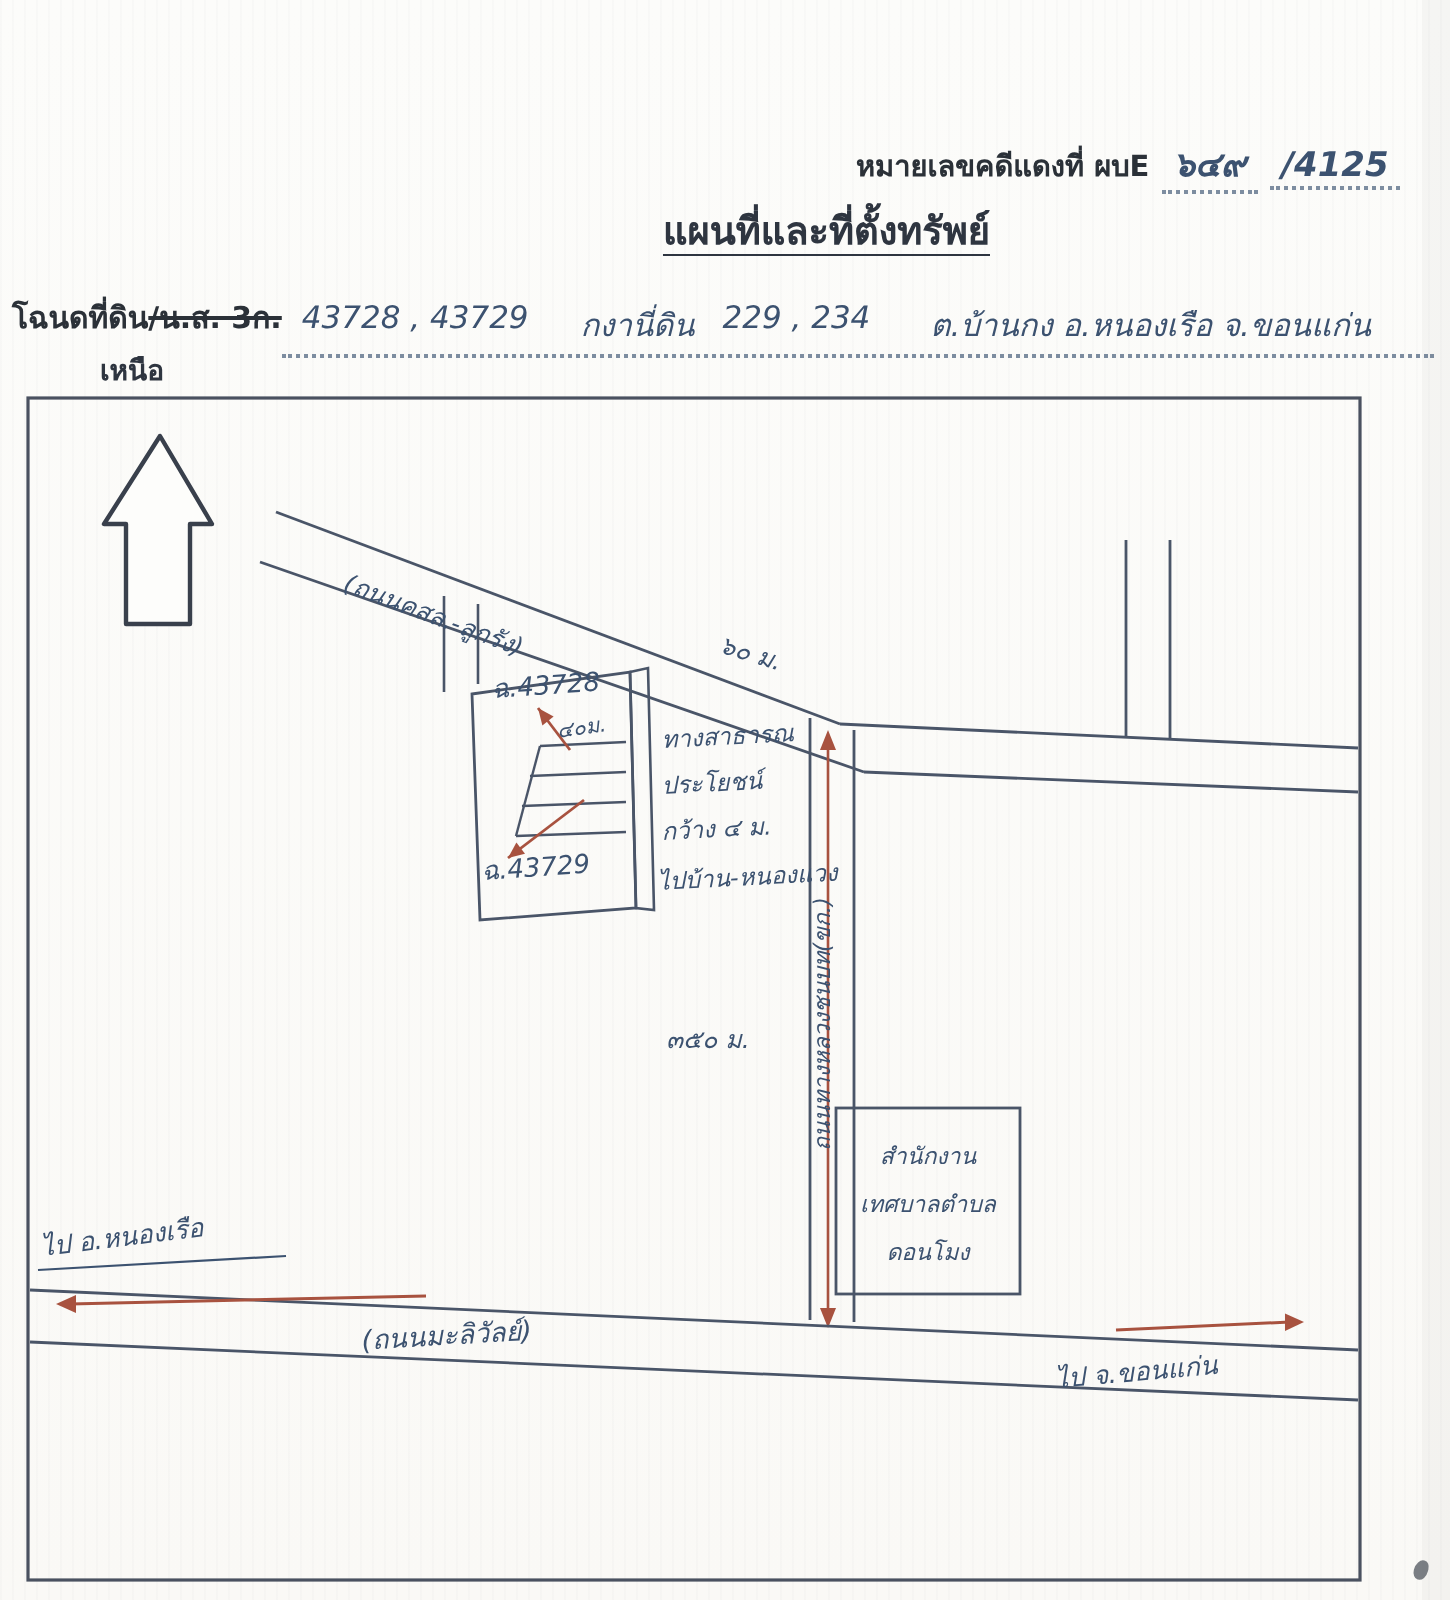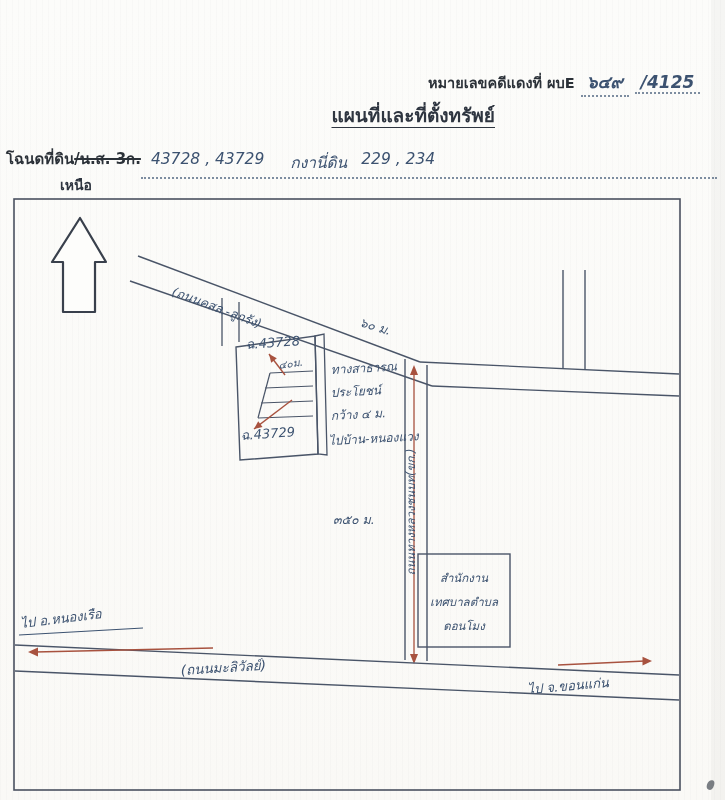--- a/index.html
+++ b/index.html
@@ -31,21 +31,21 @@
     display:flex;align-items:baseline;font-size:15px;white-space:nowrap;margin-top:13px;
   }
   .strike{text-decoration:line-through;text-decoration-thickness:1.5px;text-align:right;}
   .deed-fill{
     flex:1;display:flex;align-items:flex-start;
     border-bottom:2px dotted #7d8da0;padding:0 4px 2px 10px;
     font-size:15.5px;min-width:0;
   }
   .deed-fill .gap1{width:26px;} .deed-fill .gap2{width:14px;} .deed-fill .gap3{width:30px;}
   .north-label{
-    position:absolute;left:48px;top:174px;width:56px;text-align:center;
+    position:absolute;left:38px;top:174px;width:56px;text-align:center;
     font-size:14px;font-weight:bold;
   }
   svg text{font-family:"DejaVu Sans",sans-serif;}
   .ht{fill:#3c5270;font-style:italic;}
   .artifact{
     position:absolute;left:707px;top:780px;width:7px;height:10px;
     background:#5a5f66;border-radius:60% 40% 55% 45%;transform:rotate(14deg);opacity:.8;
   }
 </style>
 </head>
@@ -64,20 +64,21 @@
   <div class="deed-line">
     <span class="printed">โฉนดที่ดิน</span>
     <span class="printed strike">/น.ส. 3ก.</span>
     <span class="deed-fill">
       <span class="hand">43728 , 43729</span>
       <span class="gap1"></span>
       <span class="hand">กงานี่ดิน</span>
       <span class="gap2"></span>
       <span class="hand">229 , 234</span>
       <span class="gap3"></span>
+      <span class="hand">ต.บ้านกง  อ.หนองเรือ  จ.ขอนแก่น</span>
     </span>
   </div>
 
   <div class="north-label">เหนือ</div>
 
   <svg style="position:absolute;left:13px;top:198px;" width="668" height="593" viewBox="0 0 668 593">
 
     <rect x="1" y="1" width="666" height="591" fill="none" stroke="#4a5160" stroke-width="1.6"></rect>
 
     <polygon points="67,20 39,64 50,64 50,114 82,114 82,64 93,64" fill="#fdfdfb" stroke="#39404c" stroke-width="2.2" stroke-linejoin="round"></polygon>

